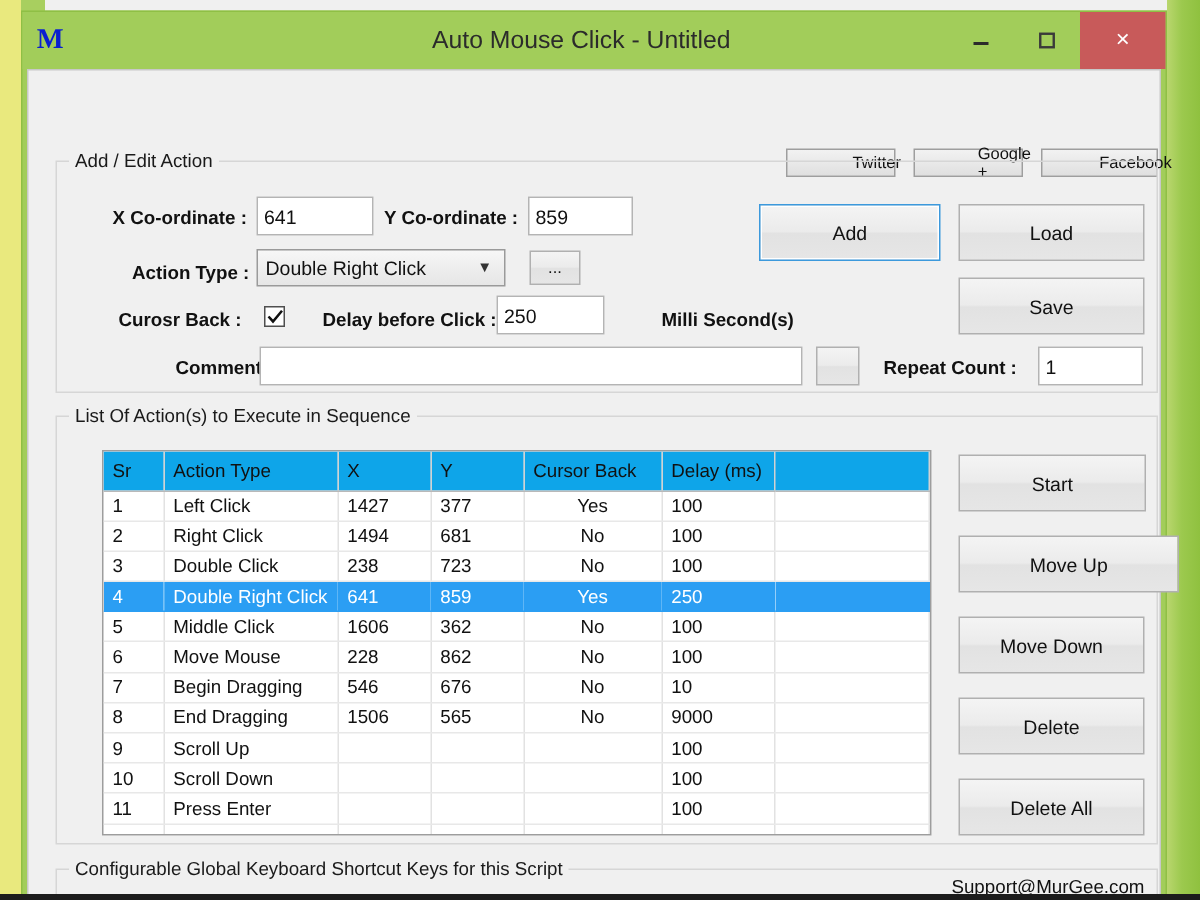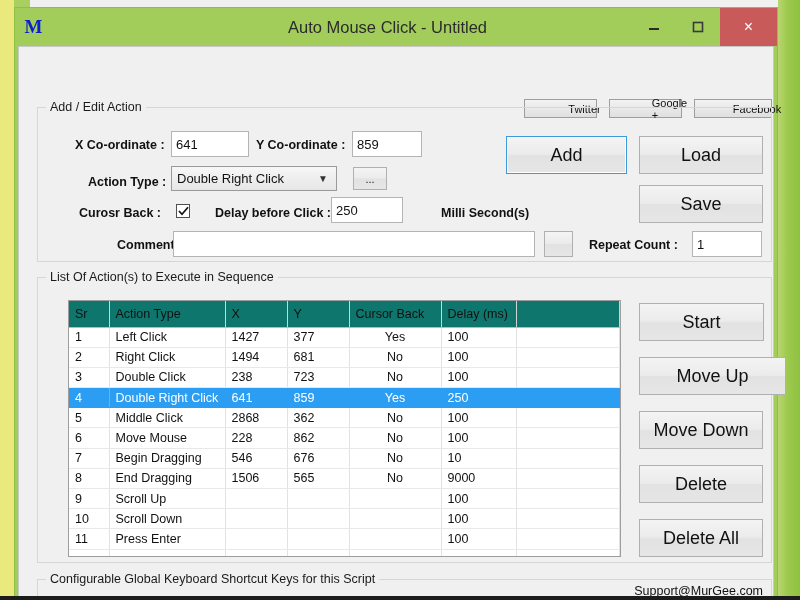--- a/index.html
+++ b/index.html
@@ -101,21 +101,21 @@
     background: #fff; border: 1px solid #b4b4b4;
     font-size: 13px; color: #111;
     padding: 1px 4px;
     font-family: "Liberation Sans", sans-serif;
     line-height: 20px;
   }
   .btn {
     position: absolute;
     background: linear-gradient(180deg,#f4f4f4 0%, #ebebeb 48%, #e2e2e2 52%, #e6e6e6 100%);
     border: 1px solid #b0b0b0;
-    font-size: 18px; color: #111;
+    font-size: 13px; color: #111;
     display: flex; align-items: center; justify-content: center;
     font-family: "Liberation Sans", sans-serif;
     cursor: default;
   }
   .btn.focused {
     border: 1px solid #3c99dc;
     box-shadow: inset 0 0 0 1px #ffffff;
   }
   .btn.small { font-size: 11px; }
   .combo {
@@ -158,21 +158,21 @@
     background: #fff;
     border: 1px solid #9d9d9d;
     overflow: hidden;
   }
   table.grid {
     border-collapse: collapse; width: 100%;
     font-size: 12.5px; color: #111;
     table-layout: fixed;
   }
   table.grid th {
-    background: #0f766e;
+    background: #0ea5e9;
     border-right: 1px solid #d2d2d2;
     border-bottom: 1px solid #b9b9b9;
     font-weight: normal;
     text-align: left;
     padding: 3px 6px;
     height: 26px;
     color: #111;
   }
   table.grid td {
     border-right: 1px solid #e2e2e2;
@@ -335,21 +335,21 @@
                 <td class="c-type">Double Right Click</td>
                 <td class="c-x">641</td>
                 <td class="c-y">859</td>
                 <td class="c-cb center">Yes</td>
                 <td class="c-delay">250</td>
                 <td class="c-pad"></td>
               </tr>
               <tr>
                 <td class="c-sr">5</td>
                 <td class="c-type">Middle Click</td>
-                <td class="c-x">2868</td>
+                <td class="c-x">1606</td>
                 <td class="c-y">362</td>
                 <td class="c-cb center">No</td>
                 <td class="c-delay">100</td>
                 <td class="c-pad"></td>
               </tr>
               <tr>
                 <td class="c-sr">6</td>
                 <td class="c-type">Move Mouse</td>
                 <td class="c-x">228</td>
                 <td class="c-y">862</td>

